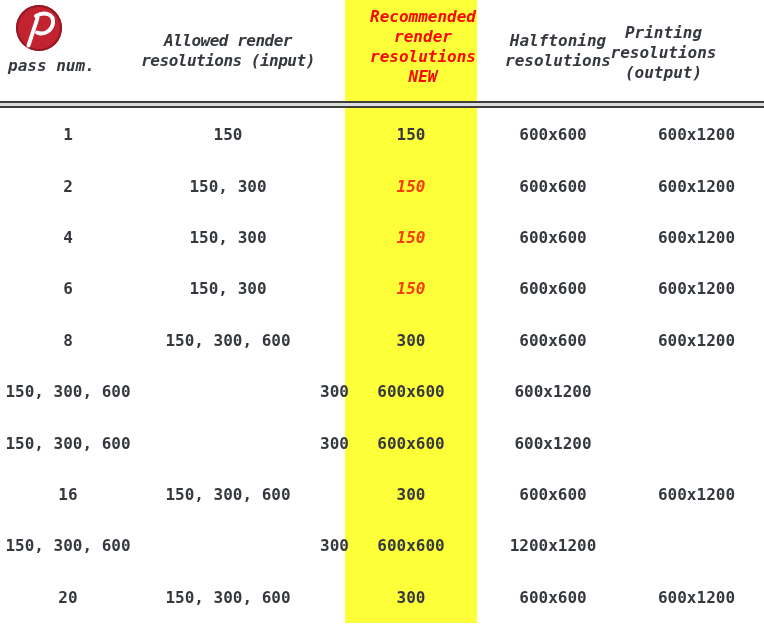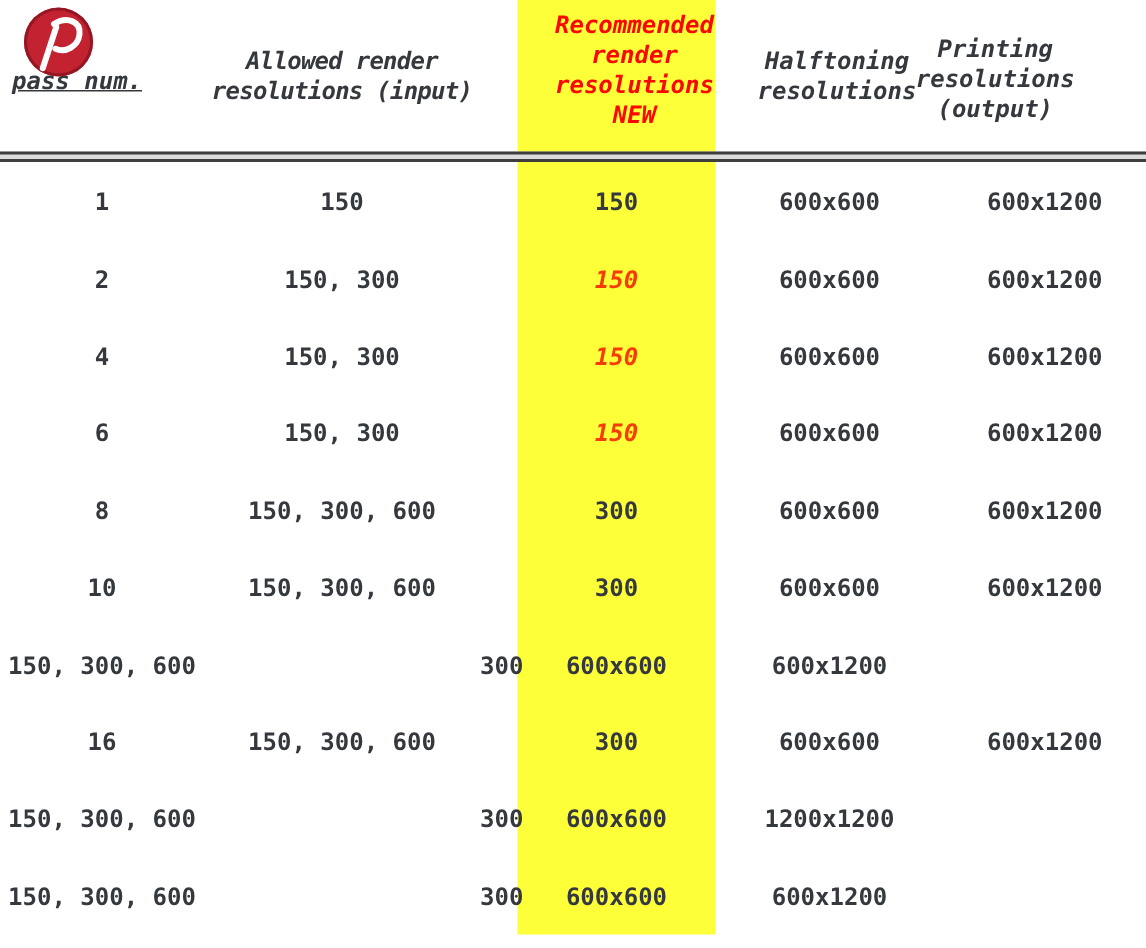--- a/index.html
+++ b/index.html
@@ -35,21 +35,21 @@
   }
   .logo svg{position:absolute;left:0;top:0;width:46px;height:46px;}
   .hdr{
     position:absolute;
     font-style:italic;
     font-size:16px;line-height:20px;
     text-align:center;
     white-space:pre-line;
     z-index:2;
   }
-  .hdr-pass{left:8px;top:44px;text-align:left;text-decoration:underline;}
+  .hdr-pass{left:8px;top:56px;text-align:left;}
   .hdr-allowed{left:136px;width:184px;top:31px;letter-spacing:-0.5px;font-style:italic;}
   .hdr-recommended{left:345px;width:156px;top:7px;color:var(--header-red);}
   .hdr-halftoning{left:482px;width:152px;top:31px;}
   .hdr-printing{left:596px;width:135px;top:23px;}
   .divider{
     position:absolute;left:0;top:101px;width:764px;height:3px;
     border-top:2px solid var(--divider-dark);
     border-bottom:2px solid var(--divider-dark);
     background:var(--divider-light);
     z-index:2;
@@ -134,21 +134,20 @@
     <div class="row">
       <div class="cell">8</div>
       <div class="cell">150, 300, 600</div>
       <div></div>
       <div class="cell">300</div>
       <div class="cell">600x600</div>
       <div class="cell">600x1200</div>
     </div>
 
     <div class="row">
-      <div class="cell">10</div>
       <div class="cell">150, 300, 600</div>
       <div></div>
       <div class="cell">300</div>
       <div class="cell">600x600</div>
       <div class="cell">600x1200</div>
     </div>
 
     <div class="row">
       <div class="cell">150, 300, 600</div>
       <div></div>
@@ -168,20 +167,21 @@
 
     <div class="row">
       <div class="cell">150, 300, 600</div>
       <div></div>
       <div class="cell">300</div>
       <div class="cell">600x600</div>
       <div class="cell">1200x1200</div>
     </div>
 
     <div class="row">
+      <div class="cell">20</div>
       <div class="cell">150, 300, 600</div>
       <div></div>
       <div class="cell">300</div>
       <div class="cell">600x600</div>
       <div class="cell">600x1200</div>
     </div>
 
   </div>
 </div>
 

